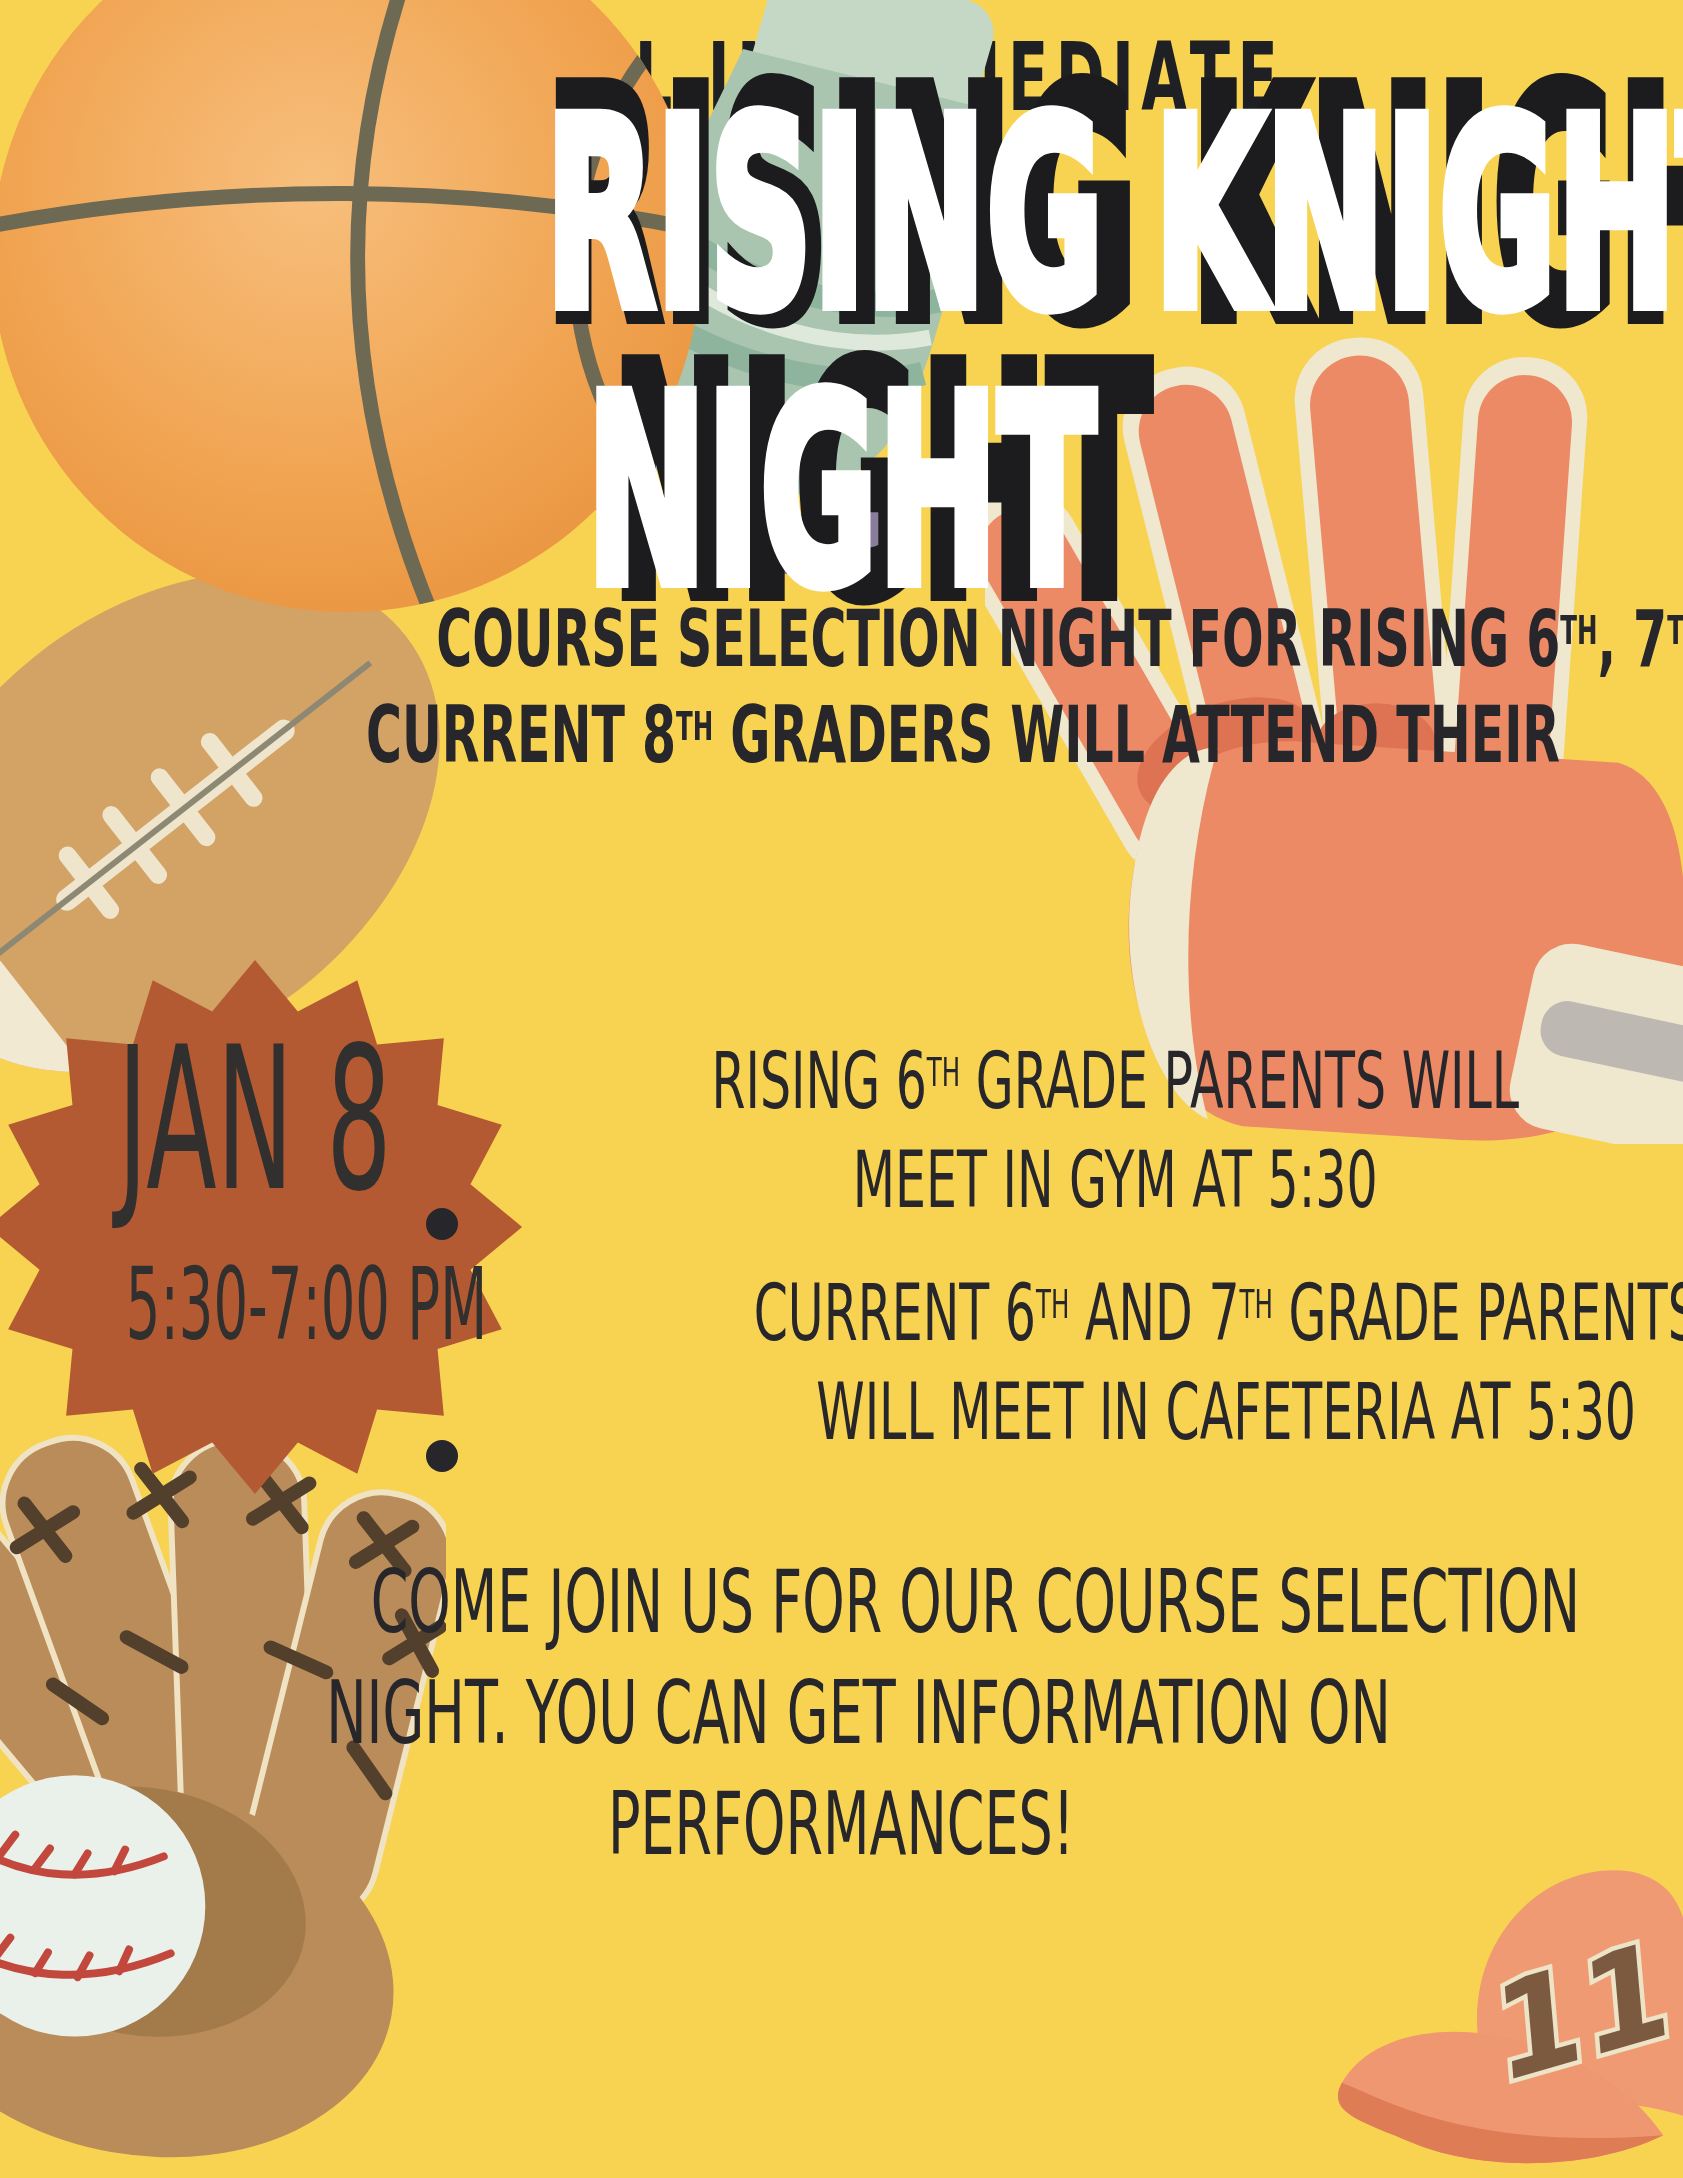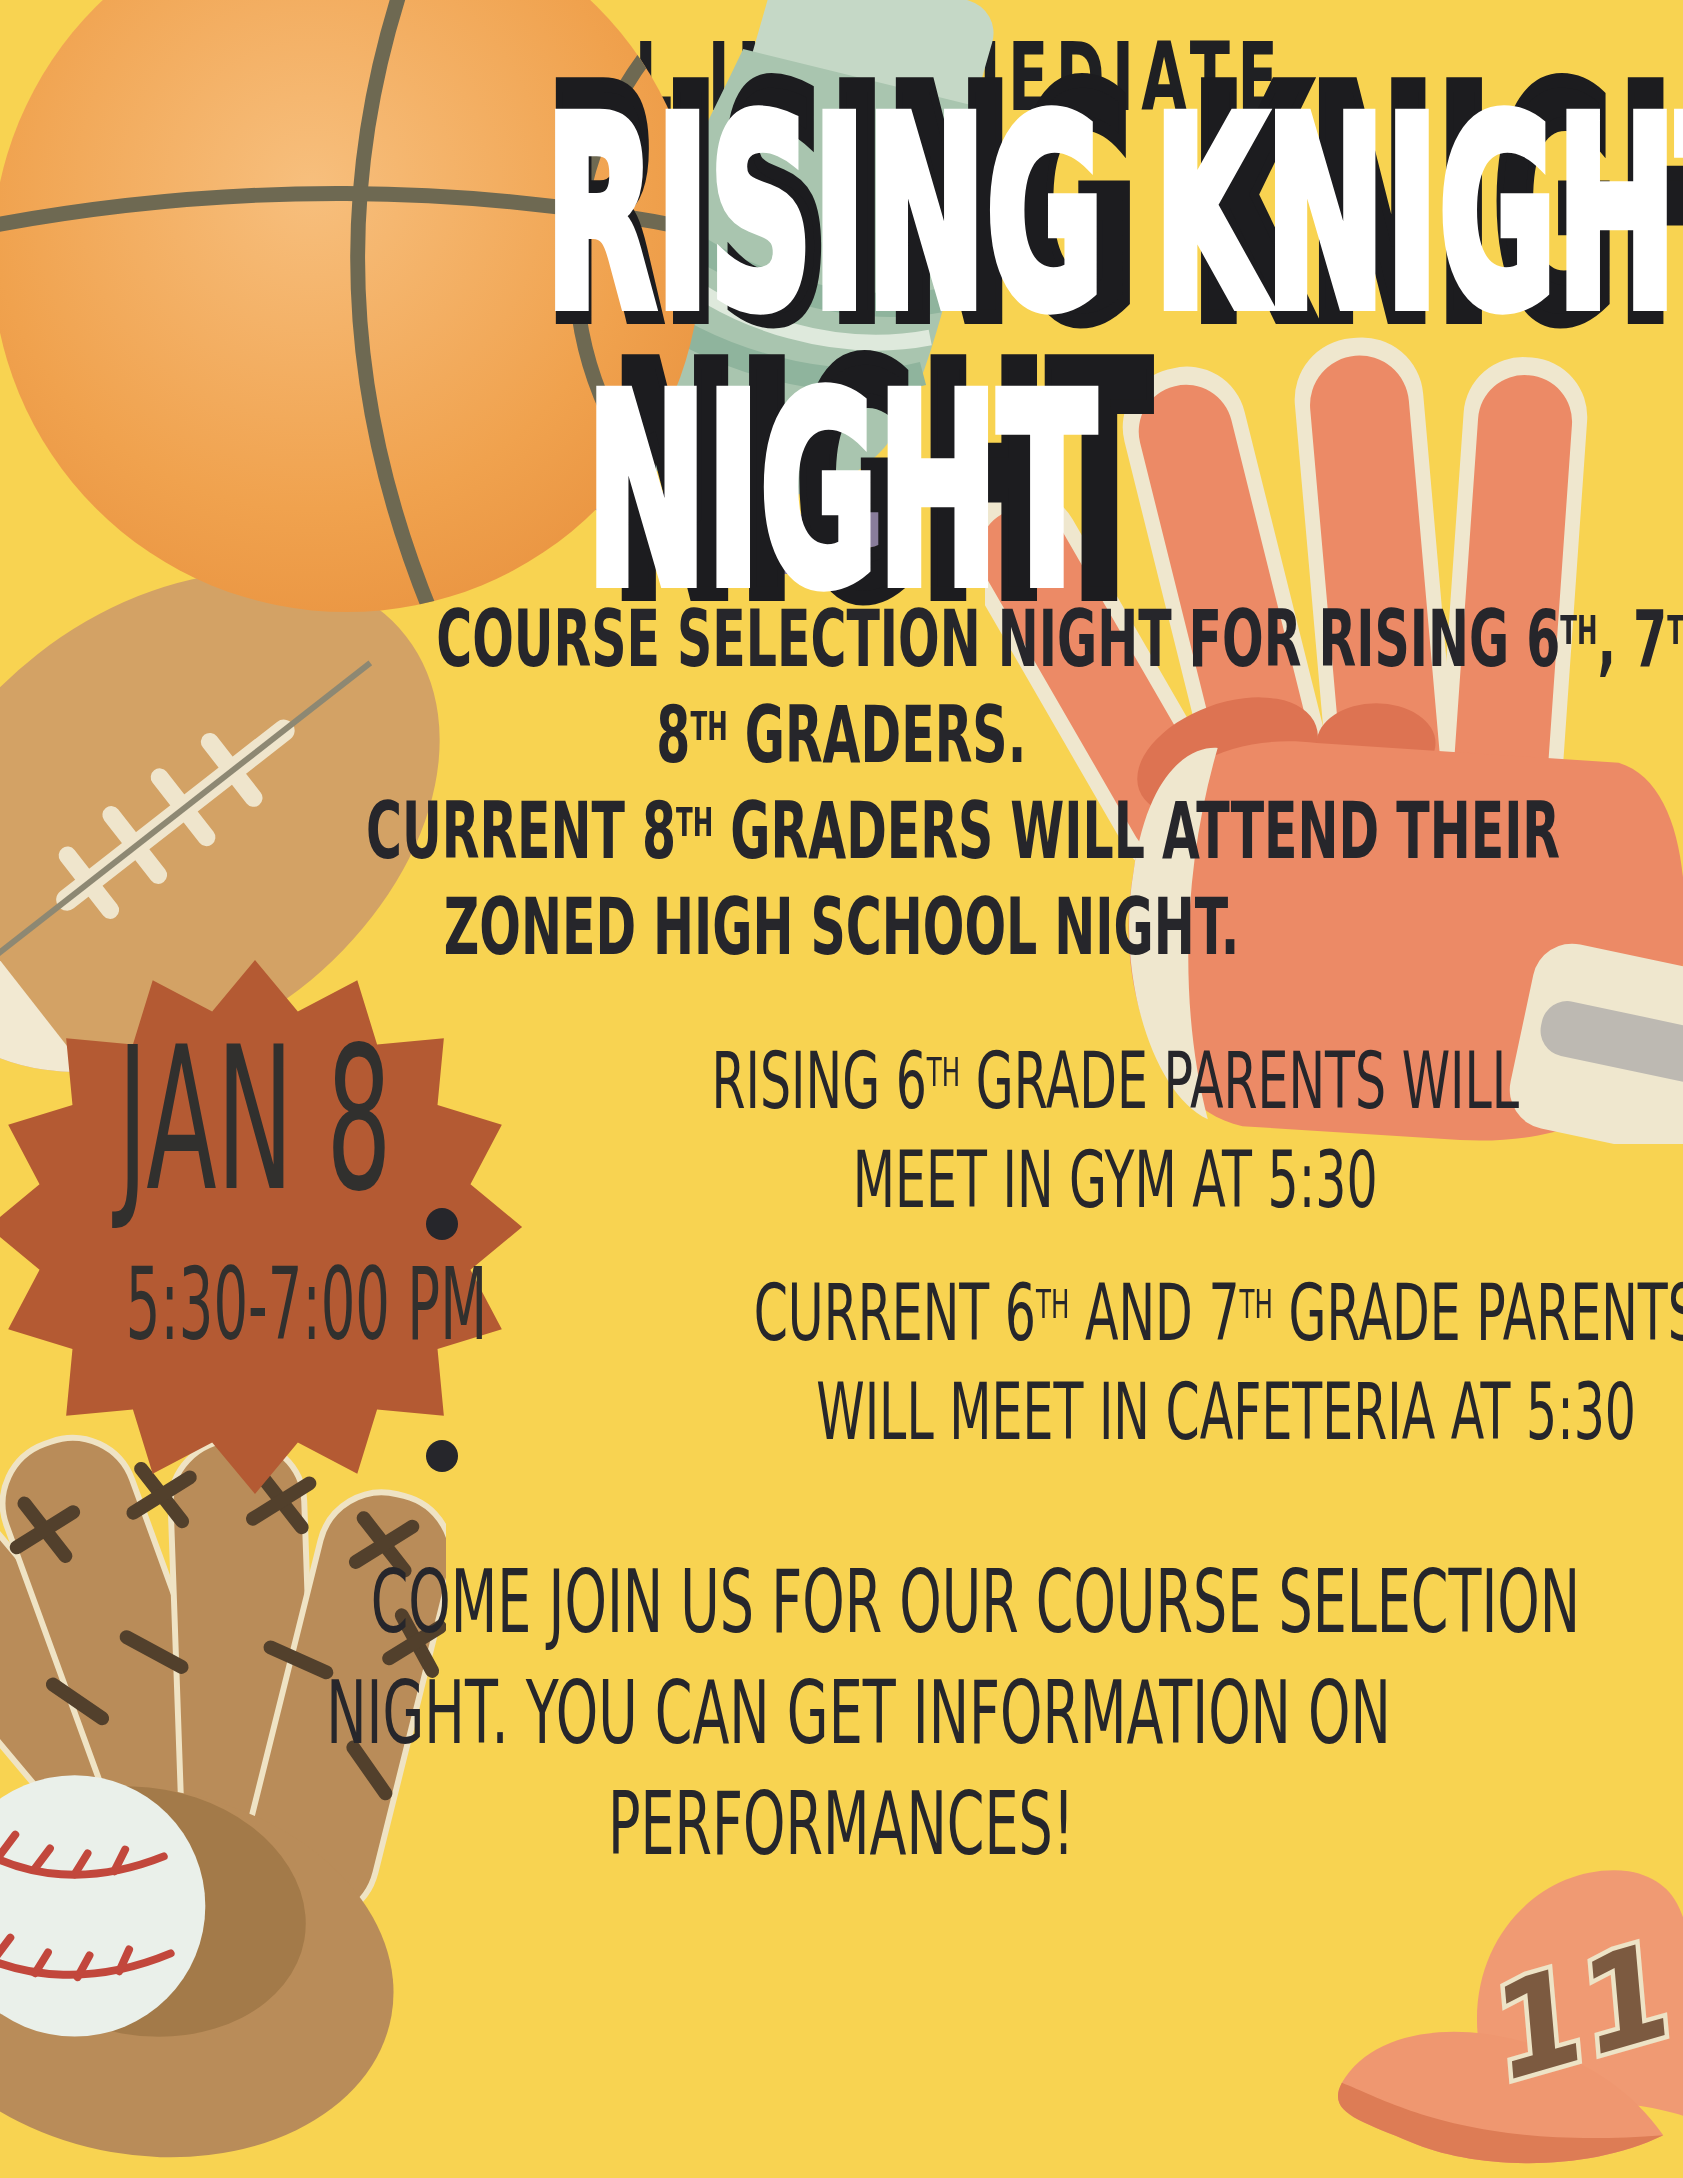--- a/index.html
+++ b/index.html
@@ -199,23 +199,21 @@
 </div>
 <div class="abs title-line" style="top:362px;">
   <span class="stack">
     <span class="shadow">NIGHT</span>
     <span class="front">NIGHT</span>
   </span>
 </div>
 
 <div class="abs intro">
   <div class="cline"><span>COURSE SELECTION NIGHT FOR RISING 6<sup>TH</sup>, 7<sup>TH</sup>, AND</span></div>
-  <div class="cline"><span>8<sup>TH</sup> GRADERS.</span></div>
   <div class="cline"><span>CURRENT 8<sup>TH</sup> GRADERS WILL ATTEND THEIR</span></div>
-  <div class="cline"><span>ZONED HIGH SCHOOL NIGHT.</span></div>
 </div>
 
 <div class="abs bullets">
   <div class="bullet-item">
     <div class="bullet-dot"></div>
     <div class="bullet-lines">
       <div class="cline"><span>RISING 6<sup>TH</sup> GRADE PARENTS WILL</span></div>
       <div class="cline"><span>MEET IN GYM AT 5:30</span></div>
     </div>
   </div>

